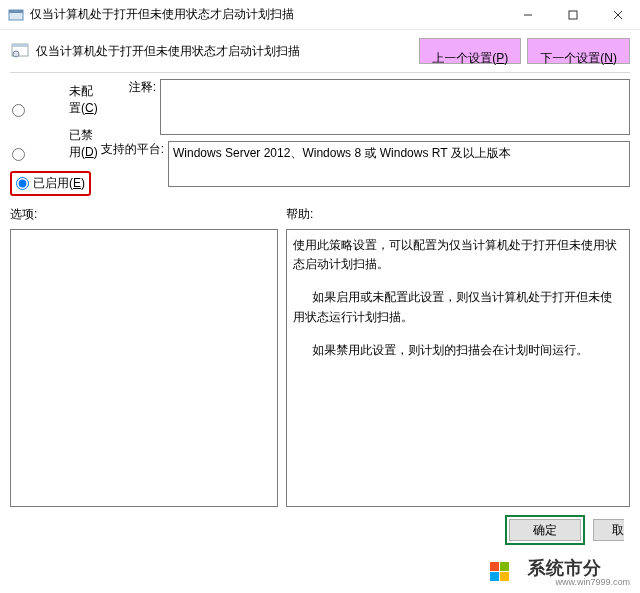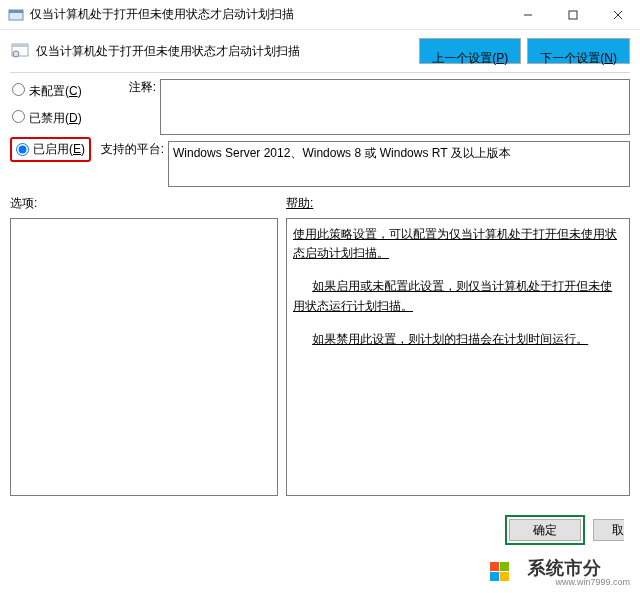--- a/index.html
+++ b/index.html
@@ -28,49 +28,49 @@
   .winbtn svg { stroke:#333; }
   .content { padding: 6px 10px 10px 10px; }
   .secondrow {
     display:flex; align-items:center; margin: 2px 0 8px 0;
   }
   .secondrow .icon2 { width:20px; height:20px; margin-right:6px; display:flex;align-items:center;justify-content:center;}
   .secondrow .subtitle { flex:1; font-size:12px; }
   .navbtns { display:flex; gap:6px; }
   .btn {
     border: 1px solid #adadad;
-    background: #0ea5e9;
+    background: #f0abfc;
     padding: 12px 12px;
     font-size: 12px;
     font-family: inherit;
     min-width: 90px;
     text-align:center;
     height: 18px;
     line-height: 14px;
   }
   .hr { border-top: 1px solid #d8d8d8; margin: 2px 0 6px 0; }
   .midrow { display:flex; }
   .leftcol { width: 90px; }
-  .radio-row { display:flex; align-items:flex-start; margin: 4px 0 10px 0; }
+  .radio-row { display:flex; align-items:flex-end; margin: 4px 0 10px 0; gap: 40px; }
   .radio-row input { margin: 0 4px 0 2px; }
   .radio-row label { font-size:12px; }
   .highlight-enabled { border: 2px solid #d40000; border-radius: 3px; padding: 2px 4px 2px 2px; display:inline-flex; align-items:center; }
   .rightcol { flex:1; display:flex; flex-direction:column; }
   .label-col { display:inline-block; width: 56px; text-align:right; vertical-align:top; margin-right:4px; font-size:12px;}
   .comment-row { display:flex; align-items:flex-start; margin-bottom:6px; }
   .textarea {
     flex:1; height:56px; border:1px solid #7a7a7a; background:#fff; resize:none; font-family:inherit; font-size:12px; padding:2px;
   }
   .platform-row { display:flex; align-items:flex-start; margin-bottom:8px; }
   .platform-box {
     flex:1; height:46px; border:1px solid #7a7a7a; background:#fff; padding:3px 4px; font-size:12px; overflow:hidden;
   }
   .lower { display:flex; gap:8px; }
   .options-col { flex: 0 0 268px; }
-  .help-col { flex:1;text-decoration:underline; }
+  .help-col { flex:1; }
   .section-label { font-size:12px; margin-bottom: 6px; }
   .big-box {
     border:1px solid #7a7a7a; background:#fff; height: 278px; padding:6px; font-size:12px; line-height:1.6; overflow:auto;
   }
   .options-box { height:278px; }
   .footer {
     position:absolute; bottom: 48px; right: 16px; display:flex; gap:8px; align-items:center;
   }
   .btn-ok-wrap { border:2px solid #15803d; padding:2px; }
   .btn-plain {

